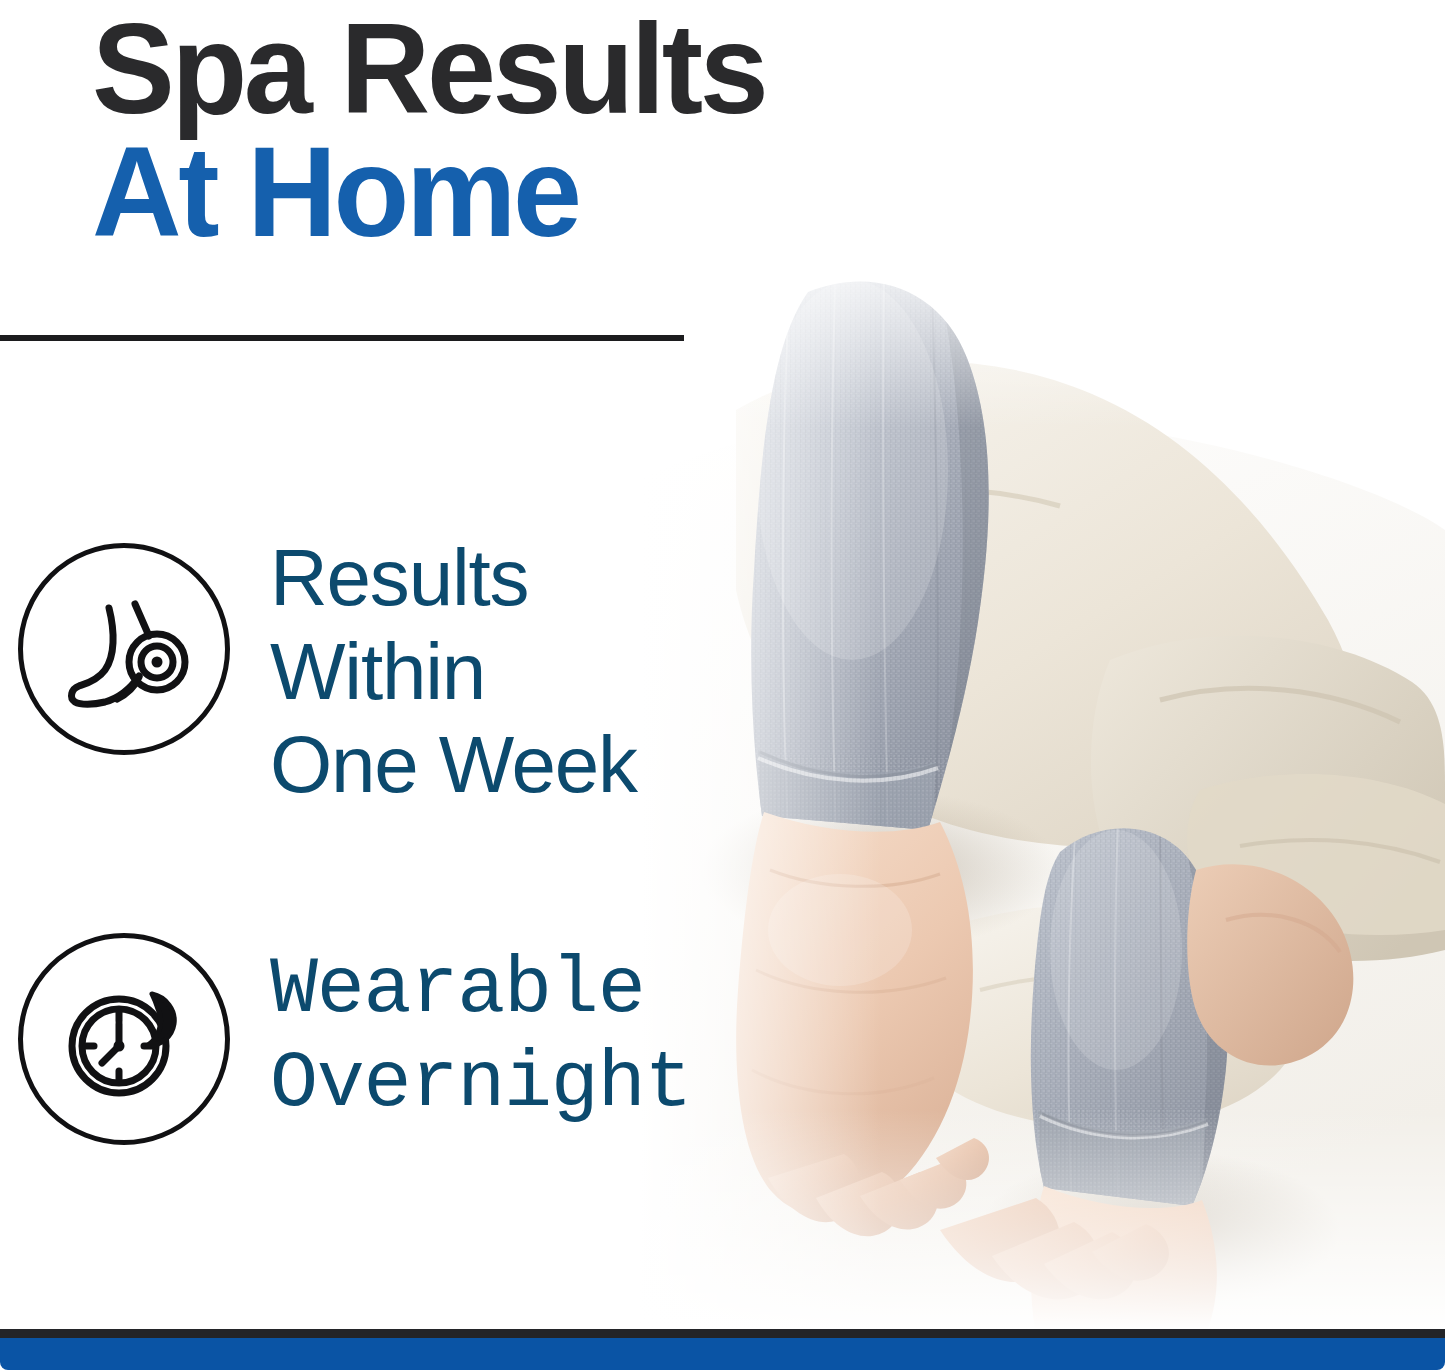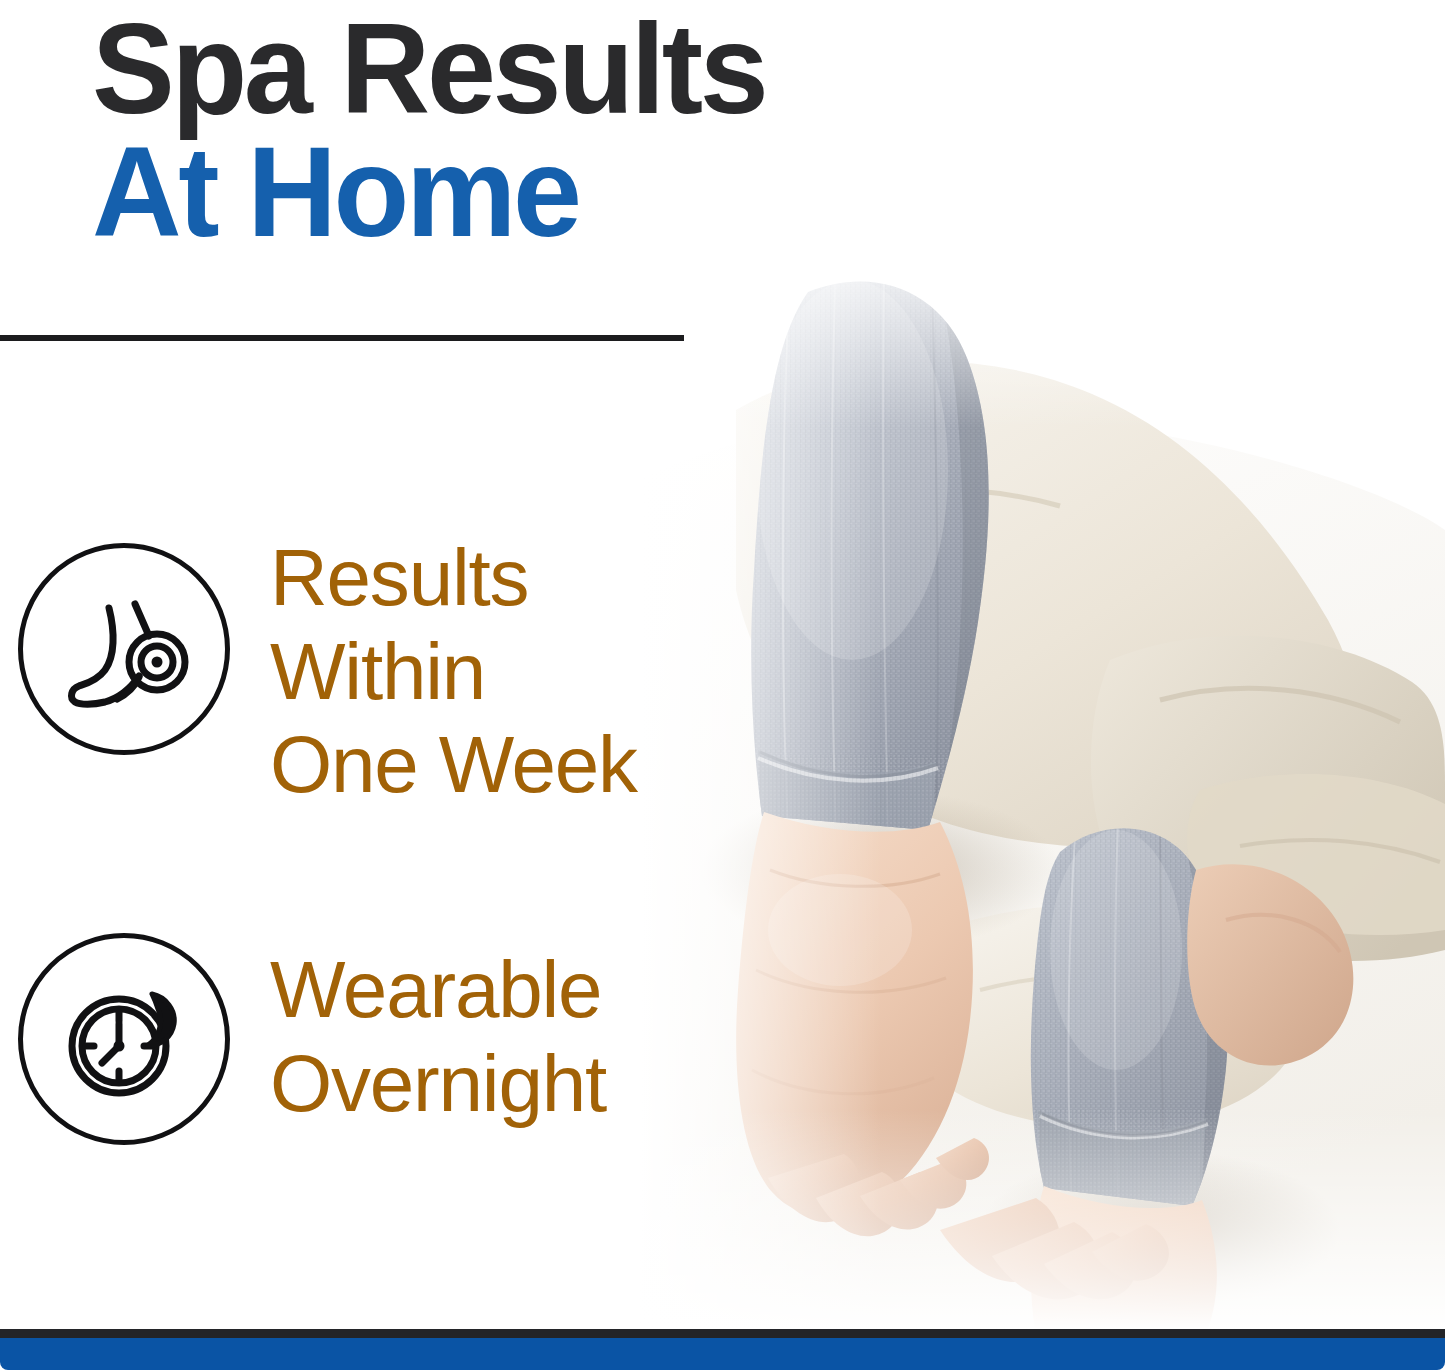--- a/index.html
+++ b/index.html
@@ -81,31 +81,31 @@
     border-radius: 50%;
     box-sizing: border-box;
     display: flex;
     align-items: center;
     justify-content: center;
   }
   .feature-icon-badge svg { display: block; }
 
   .feature-text {
     margin-left: 40px;
-    color: #a16207;
+    color: #0c4a6e;
     font-family: "Liberation Sans", sans-serif;
     font-weight: 400;
     font-size: 80px;
     line-height: 1.17;
     letter-spacing: -1.2px;
     white-space: pre-line;
     padding-top: -4px;
   }
   .feature-row--one .feature-text { margin-top: -12px; }
-  .feature-row--two .feature-text { margin-top: 10px; }
+  .feature-row--two .feature-text { margin-top: 10px; font-family: Liberation Mono, monospace; }
 
   
   .bottom-dark-bar {
     position: absolute;
     left: 0;
     bottom: 32px;
     width: 1445px;
     height: 9px;
     background: #232428;
   }

